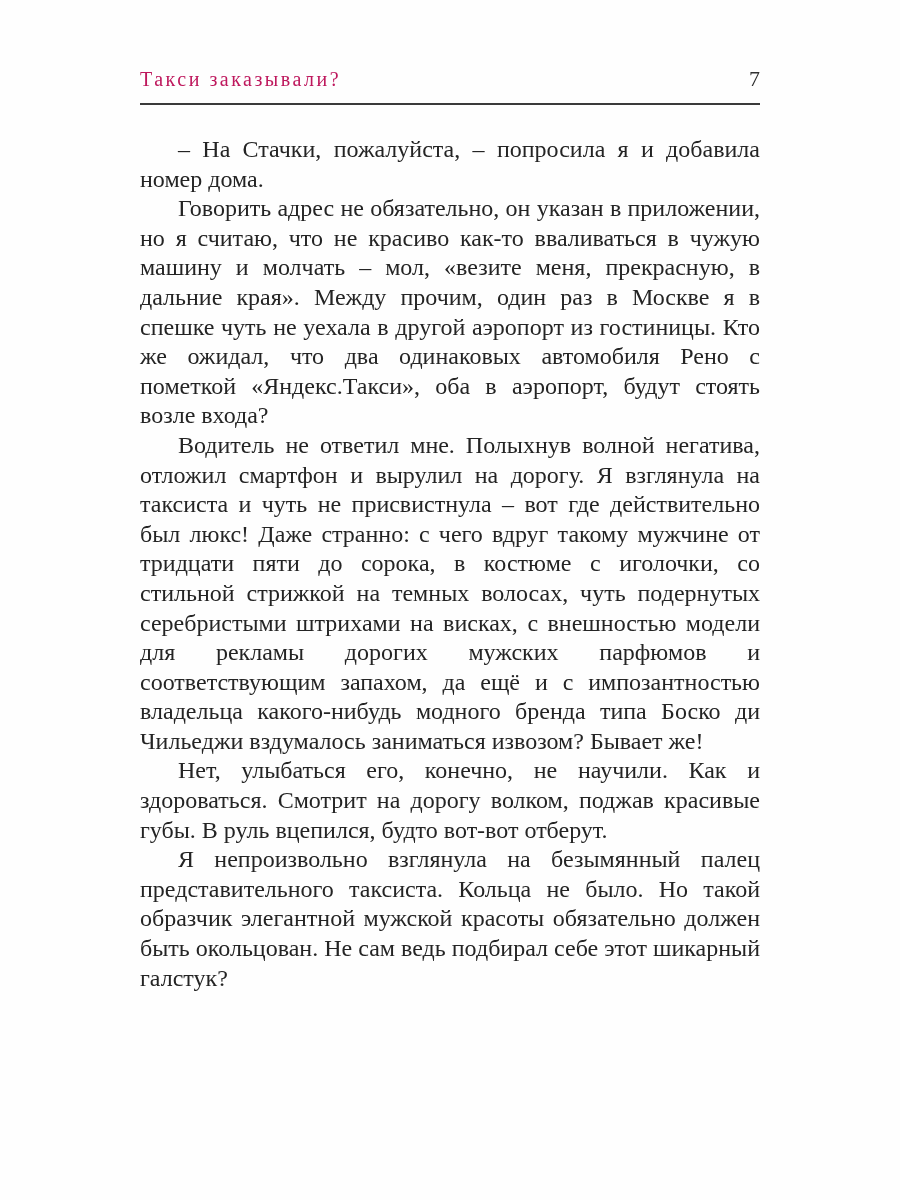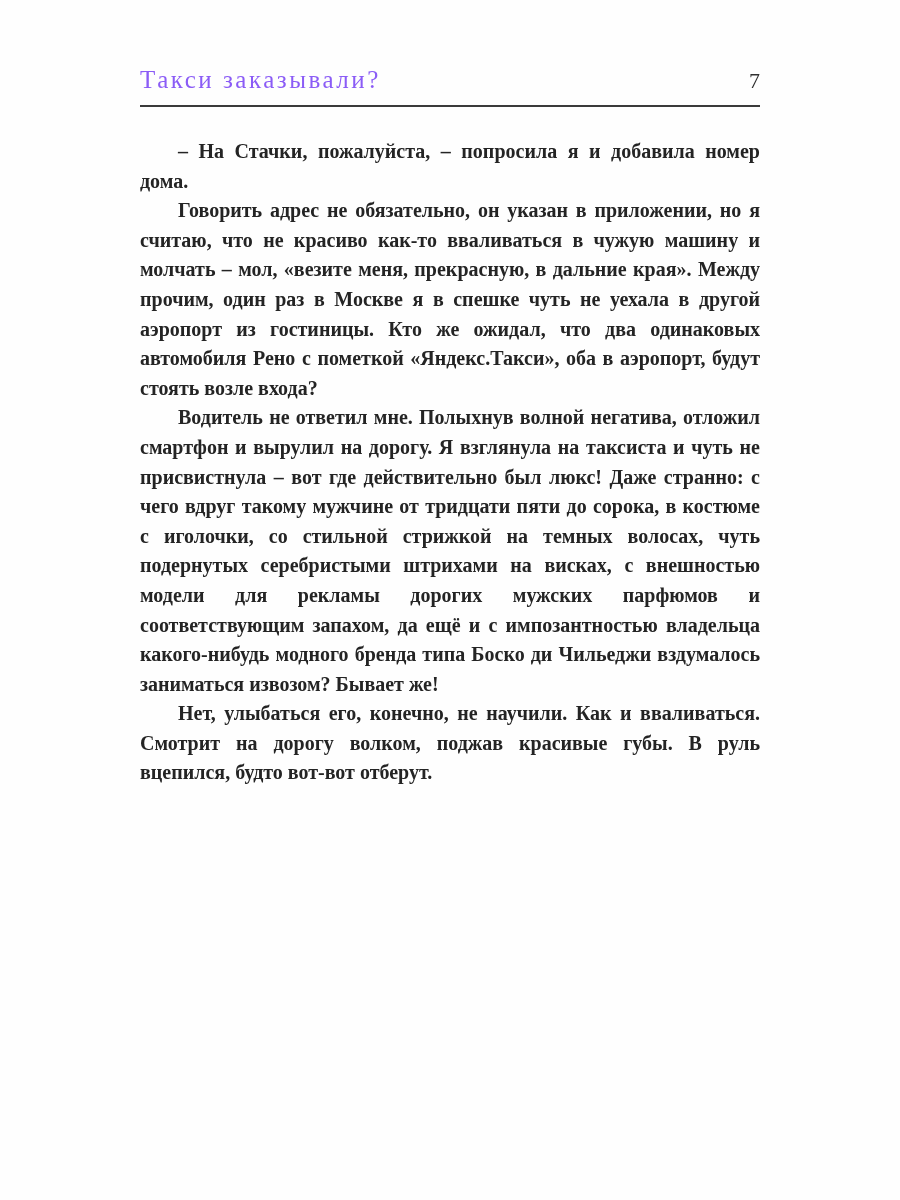--- a/index.html
+++ b/index.html
@@ -20,41 +20,40 @@
     padding: 66px 140px 0 140px;
     font-family: "Liberation Serif", "DejaVu Serif", serif;
     color: var(--text-color);
   }
   .page-header {
     display: flex;
     justify-content: space-between;
     align-items: baseline;
   }
   .running-title {
-    font-size: 25px;
+    font-size: 20px;
     letter-spacing: 2.5px;
-    color: #8b5cf6;
+    color: #be185d;
   }
   .page-number {
     font-size: 22px;
     color: #303030;
   }
   .header-rule {
     margin-top: 11px;
     height: 0;
     border-top: 2px solid var(--rule-color);
     width: 100%;
   }
   .page-body {
     margin-top: 30px;
-    font-size: 20px;
+    font-size: 24px;
     line-height: 29.6px;
     text-align: justify;
     hyphens: auto;
-    font-weight: bold;
     -webkit-hyphens: auto;
   }
   .page-body p {
     text-indent: 38px;
     margin: 0;
   }
 </style>
 </head>
 <body>
 
@@ -63,15 +62,16 @@
     <span class="running-title">Такси заказывали?</span>
     <span class="page-number">7</span>
   </header>
 
   <div class="header-rule"></div>
 
   <main class="page-body">
     <p>– На Стачки, пожалуйста, – попросила я и добавила номер дома.</p>
     <p>Говорить адрес не обязательно, он указан в приложении, но я считаю, что не красиво как-то вваливаться в чужую машину и молчать – мол, «везите меня, прекрасную, в дальние края». Между прочим, один раз в Москве я в спешке чуть не уехала в другой аэропорт из гостиницы. Кто же ожидал, что два одинаковых автомобиля Рено с пометкой «Яндекс.Такси», оба в аэропорт, будут стоять возле входа?</p>
     <p>Водитель не ответил мне. Полыхнув волной негатива, отложил смартфон и вырулил на дорогу. Я взглянула на таксиста и чуть не присвистнула – вот где действительно был люкс! Даже странно: с чего вдруг такому мужчине от тридцати пяти до сорока, в костюме с иголочки, со стильной стрижкой на темных волосах, чуть подернутых серебристыми штрихами на висках, с внешностью модели для рекламы дорогих мужских парфюмов и соответствующим запахом, да ещё и с импозантностью владельца какого-нибудь модного бренда типа Боско ди Чильеджи вздумалось заниматься извозом? Бывает же!</p>
-    <p>Нет, улыбаться его, конечно, не научили. Как и вваливаться. Смотрит на дорогу волком, поджав красивые губы. В руль вцепился, будто вот-вот отберут.</p>
+    <p>Нет, улыбаться его, конечно, не научили. Как и здороваться. Смотрит на дорогу волком, поджав красивые губы. В руль вцепился, будто вот-вот отберут.</p>
+    <p>Я непроизвольно взглянула на безымянный палец представительного таксиста. Кольца не было. Но такой образчик элегантной мужской красоты обязательно должен быть окольцован. Не сам ведь подбирал себе этот шикарный галстук?</p>
   </main>
 </div>
 
 </body></html>

